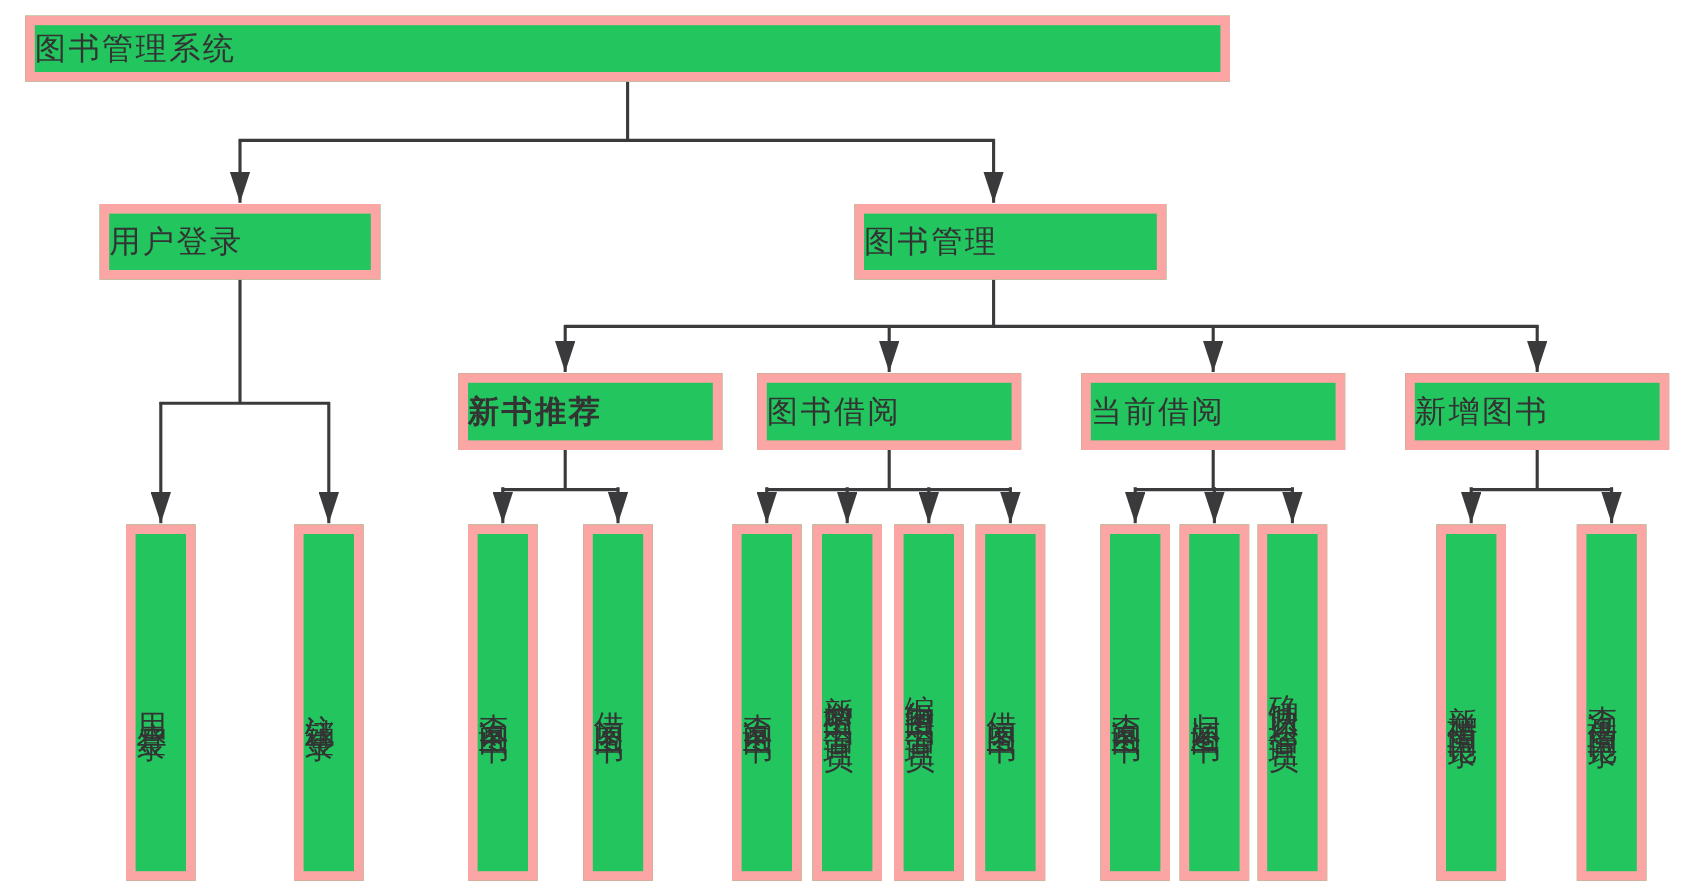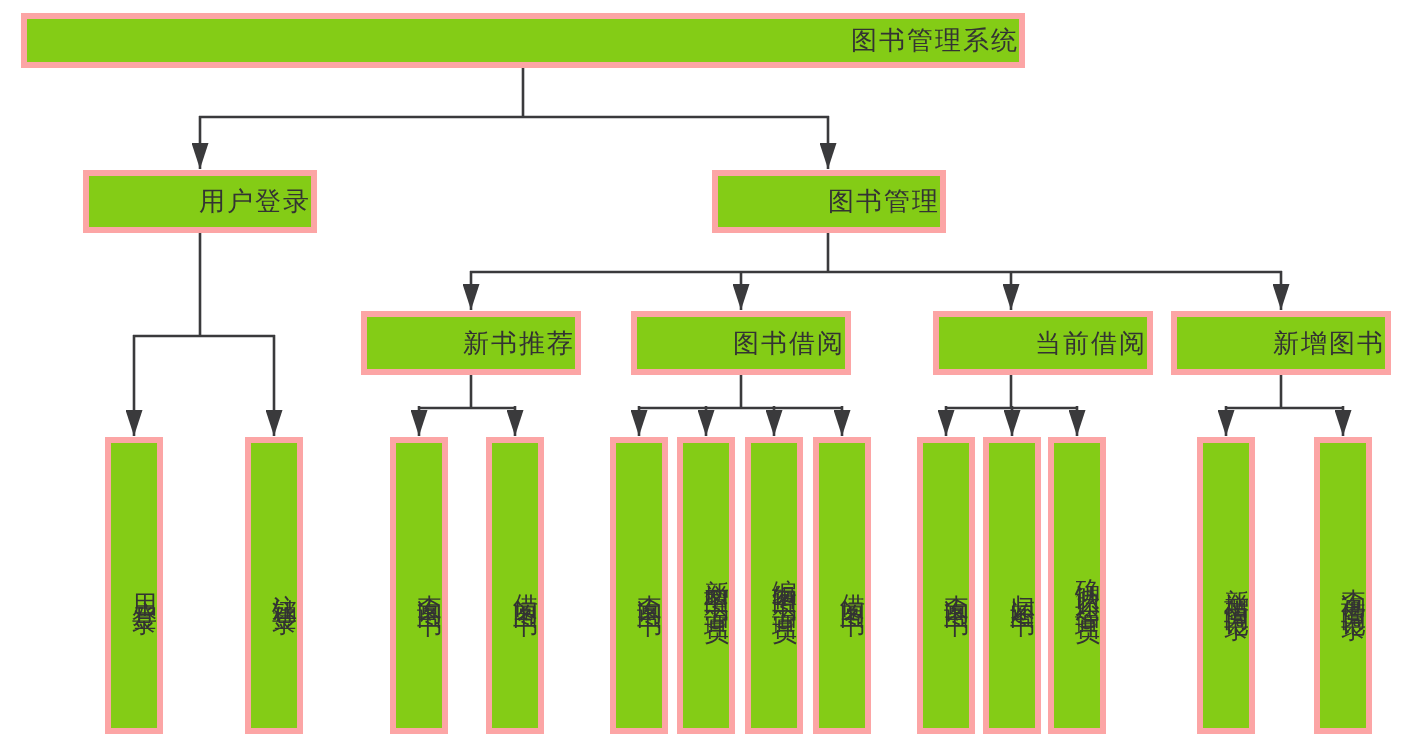--- a/index.html
+++ b/index.html
@@ -8,23 +8,23 @@
     width:1405px;height:747px;
     background:#ffffff;
     font-family:"Liberation Sans", sans-serif;
     overflow:hidden;
   }
   .edges{position:absolute;left:0;top:0;width:1405px;height:747px;}
   .edges line{stroke:#3a3a3c;stroke-width:2.6;}
   .box{
     position:absolute;
     box-sizing:border-box;
-    border:6px solid #fca5a5;
-    background:#84cc16;
-    display:flex;align-items:center;justify-content:flex-end;
+    border:8px solid #fca5a5;
+    background:#22c55e;
+    display:flex;align-items:center;justify-content:flex-start;
     color:#333333;
   }
   .h span{font-size:26px;letter-spacing:2px;white-space:nowrap;}
   .v span{
     writing-mode:vertical-rl;
     text-orientation:mixed;
     font-size:25px;
     letter-spacing:6px;
     line-height:1;
   }
@@ -105,31 +105,31 @@
     </g>
   </svg>
 
   <div class="box h" style="left:21px;top:13px;width:1004px;height:55px;">
     <span>图书管理系统</span>
   </div>
 
   <div class="box h" style="left:83px;top:170px;width:234px;height:63px;">
     <span>用户登录</span>
   </div>
-  <div class="box h" style="left:712px;top:170px;width:234px;height:63px;">
+  <div class="box h" style="left:712px;top:170px;width:260px;height:63px;">
     <span>图书管理</span>
   </div>
 
-  <div class="box h" style="left:361px;top:311px;width:220px;height:64px;">
+  <div class="box h" style="left:382px;top:311px;width:220px;height:64px;font-weight:bold;">
     <span>新书推荐</span>
   </div>
   <div class="box h" style="left:631px;top:311px;width:220px;height:64px;">
     <span>图书借阅</span>
   </div>
-  <div class="box h" style="left:901px;top:311px;width:220px;height:64px;margin-left:32px;">
+  <div class="box h" style="left:901px;top:311px;width:220px;height:64px;">
     <span>当前借阅</span>
   </div>
   <div class="box h" style="left:1171px;top:311px;width:220px;height:64px;">
     <span>新增图书</span>
   </div>
 
   <div class="box v" style="left:105px;top:437px;width:58px;height:297px;">
     <span>用户登录</span>
   </div>
   <div class="box v" style="left:245px;top:437px;width:58px;height:297px;">

